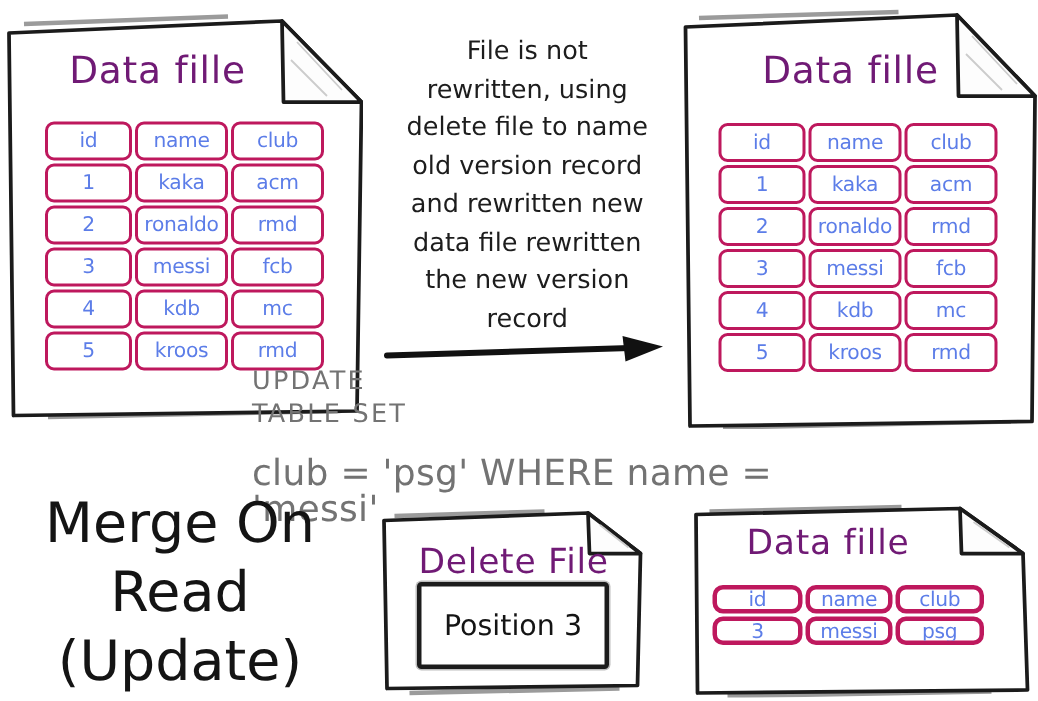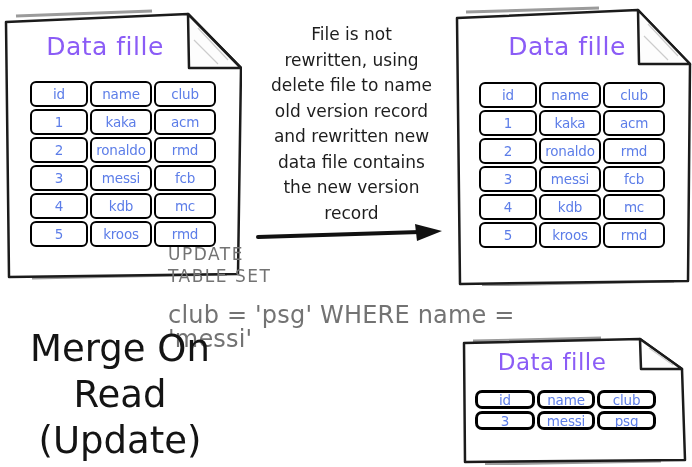--- a/index.html
+++ b/index.html
@@ -3,26 +3,26 @@
 <meta charset="utf-8">
 <style>
   html,body{margin:0;padding:0;background:#fff;}
   .canvas{
     position:relative;width:692px;height:467px;background:#ffffff;
     font-family:"DejaVu Sans",sans-serif;overflow:hidden;color:#1b1b1b;
   }
   .doc{position:absolute;}
   .doc svg{position:absolute;left:0;top:0;}
   .doc-title{
-    position:absolute;text-align:center;color:#8b5cf6;
+    position:absolute;text-align:center;color:#701a75;
     font-size:25px;letter-spacing:0.5px;white-space:nowrap;
   }
   .sketch-table{position:absolute;display:grid;gap:2px;}
   .sketch-table .cell{
-    border:2px solid #000000;border-radius:6px;
+    border:2px solid #be185d;border-radius:6px;
     display:flex;align-items:center;justify-content:center;
     color:#5c7de8;font-size:13.5px;letter-spacing:-0.2px;
     background:transparent;box-sizing:border-box;overflow:hidden;
   }
   .sketch-table.thick .cell{border-width:3px;border-radius:7px;font-size:13.5px;}
   .explain{
     position:absolute;left:242px;top:22px;width:219px;
     text-align:center;font-size:17px;line-height:25.5px;color:#1d1d1d;
   }
   .sql{
@@ -80,21 +80,21 @@
       <div class="cell">rmd</div>
     </div>
   </div>
 
   <div class="explain">
     <div>File is not</div>
     <div>rewritten, using</div>
     <div>delete file to name</div>
     <div>old version record</div>
     <div>and rewritten new</div>
-    <div>data file contains</div>
+    <div>data file rewritten</div>
     <div>the new version</div>
     <div>record</div>
   </div>
 
   <svg style="position:absolute;left:252px;top:222px;" width="192" height="22" viewBox="0 0 192 22">
     <line x1="6" y1="15" x2="168" y2="10" stroke="#111111" stroke-width="4" stroke-linecap="round"></line>
     <polygon points="163,2 190,9 165,19" fill="#111111"></polygon>
   </svg>
 
   <div class="sql">
@@ -135,20 +135,35 @@
       <div class="cell">rmd</div>
     </div>
   </div>
 
   <div class="big-title">
     <div>Merge On</div>
     <div>Read</div>
     <div>(Update)</div>
   </div>
 
+  <div class="doc" style="left:253px;top:338px;width:178px;height:126px;">
+    <svg width="178" height="126" viewBox="0 0 178 126">
+      <path d="M10 6 L110 3" stroke="#9b9b9b" stroke-width="3" fill="none"></path>
+      <path d="M20 124 L160 121" stroke="#9b9b9b" stroke-width="3" fill="none"></path>
+      <path d="M3 9 L139 4 L174 31 L172 119 L5 121 Z" fill="#ffffff" stroke="#1b1b1b" stroke-width="2.5" stroke-linejoin="round"></path>
+      <g>
+        <path d="M139 4 L140 31 L174 31 Z" fill="#fdfdfd" stroke="#1b1b1b" stroke-width="2.5" stroke-linejoin="round"></path>
+        <path d="M147 12 L166 27" stroke="#cccccc" stroke-width="1.2"></path>
+      </g>
+    </svg>
+    <div class="doc-title" style="left:26px;top:24px;width:124px;font-size:23px;">Delete File</div>
+    <div class="delete-box">
+      <span>Position 3</span>
+    </div>
+  </div>
 
   <div class="doc" style="left:461px;top:336px;width:229px;height:129px;">
     <svg width="229" height="129" viewBox="0 0 229 129">
       <path d="M12 5 L140 2" stroke="#9b9b9b" stroke-width="3" fill="none"></path>
       <path d="M24 128 L200 125" stroke="#9b9b9b" stroke-width="3" fill="none"></path>
       <path d="M3 7 L179 3 L221 33 L224 124 L4 126 Z" fill="#ffffff" stroke="#1b1b1b" stroke-width="2.5" stroke-linejoin="round"></path>
       <g>
         <path d="M179 3 L180 33 L221 33 Z" fill="#fdfdfd" stroke="#1b1b1b" stroke-width="2.5" stroke-linejoin="round"></path>
         <path d="M188 12 L212 29" stroke="#cccccc" stroke-width="1.2"></path>
       </g>

